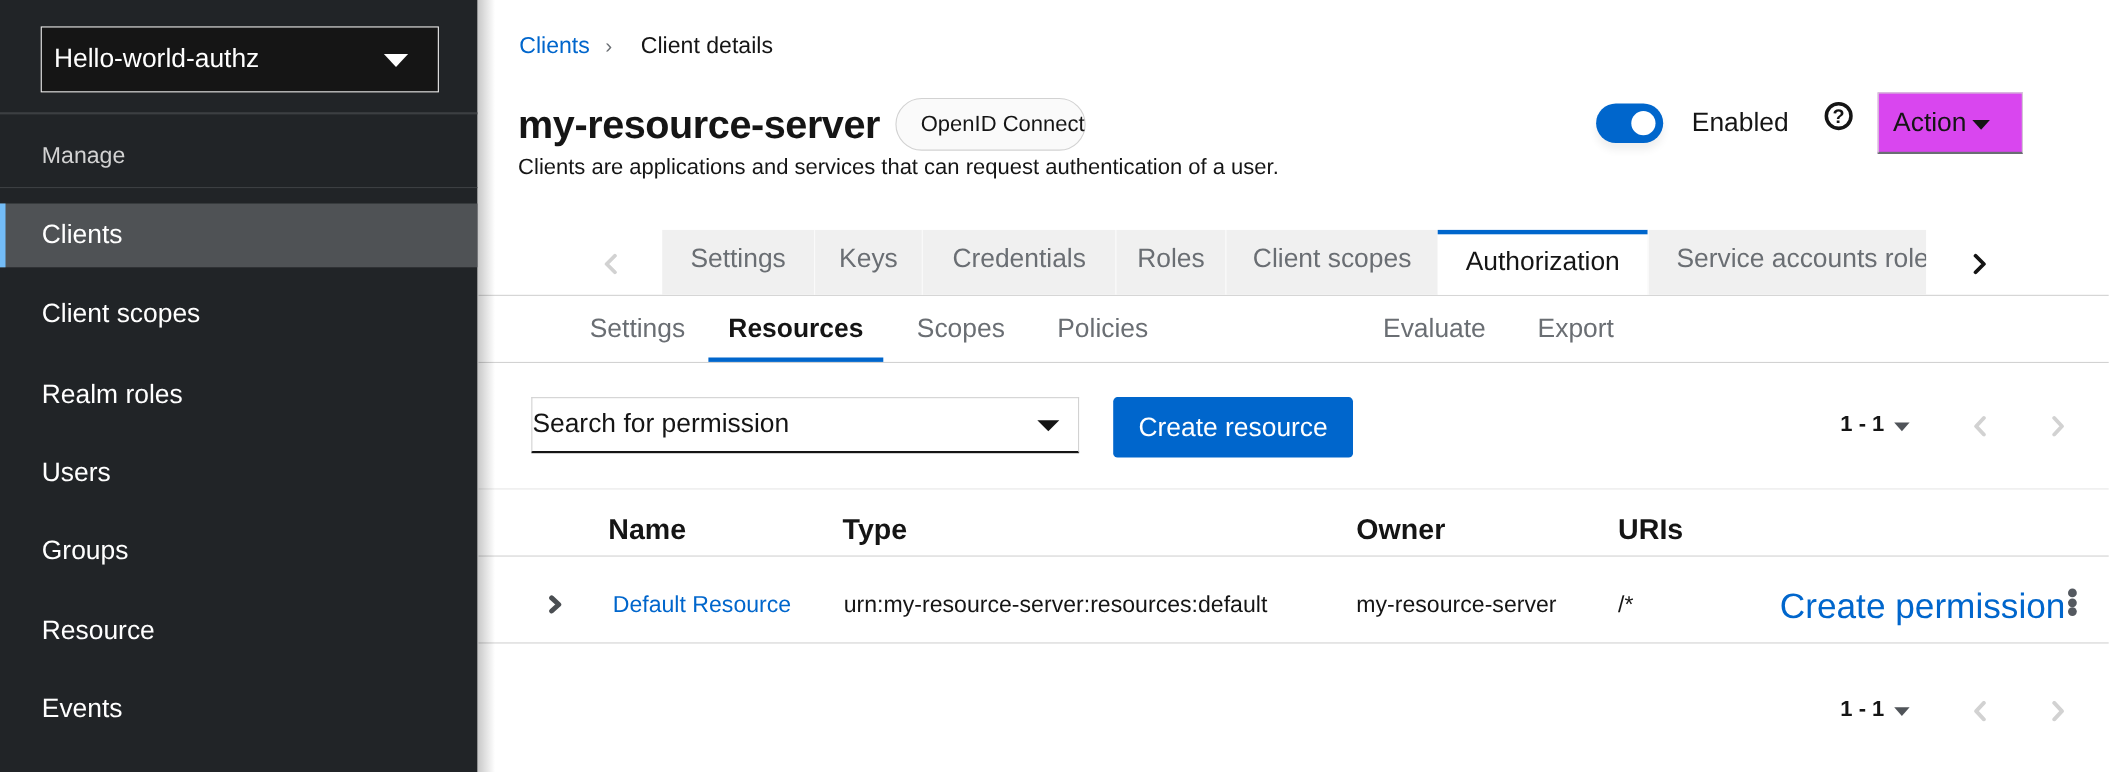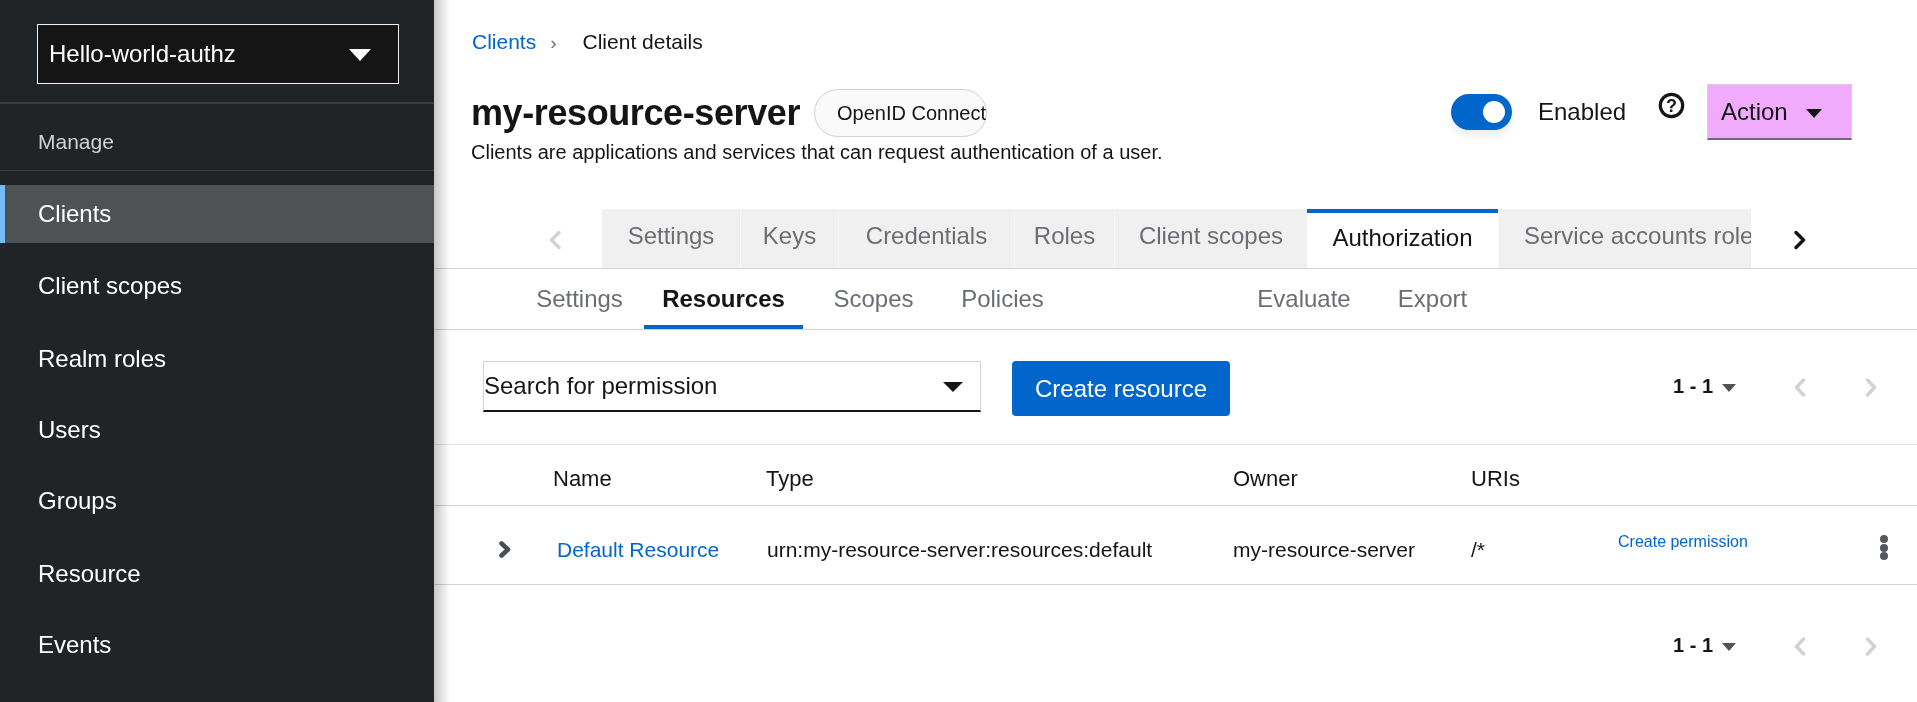--- a/index.html
+++ b/index.html
@@ -22,21 +22,21 @@
 #crumb{position:absolute;left:472px;top:30px;font-size:21px}
 #crumb a{color:#0066cc;text-decoration:none}
 #crumb .div{color:#6a6e73;font-size:19px;padding:0 26px 0 14px}
 #title{position:absolute;left:471px;top:92px;font-size:36px;font-weight:bold;letter-spacing:-0.4px}
 #pill{position:absolute;left:814px;top:89px;width:173px;height:48px;border:1px solid #d2d2d2;border-radius:24px;background:#fafafa;font-size:20px;text-align:right;line-height:46px}
 #subtitle{position:absolute;left:471px;top:141px;font-size:20px}
 
 #toggle{position:absolute;left:1451px;top:94px;width:61px;height:36px;border-radius:18px;background:#0066cc;box-shadow:0 6px 8px rgba(0,0,0,0.07)}
 #toggle .knob{position:absolute;right:7px;top:7px;width:22px;height:22px;border-radius:50%;background:#fff}
 #enabled{position:absolute;left:1538px;top:98px;font-size:24px}
-#actionbtn{position:absolute;left:1707px;top:84px;width:145px;height:56px;background:#f0abfc;border:1px solid #d2d2d2;border-bottom:2px solid #6a6e73;font-size:24px;line-height:53px;padding-left:13px}
+#actionbtn{position:absolute;left:1707px;top:84px;width:132px;height:56px;background:#d946ef;border:1px solid #d2d2d2;border-bottom:2px solid #6a6e73;font-size:24px;line-height:53px;padding-left:13px}
 #actionbtn .caret{position:absolute;right:21px;top:23px}
 
 #tabstrip{position:absolute;left:435px;top:209px;width:1482px;height:60px;border-bottom:1px solid #d2d2d2}
 .mtab{position:absolute;top:0;height:59px;background:#f0f0f0;color:#6a6e73;font-size:24px;text-align:center;line-height:54px;border-left:1px solid #fafafa}
 .mtab.first{border-left:none}
 .mtab.active{background:#fff;color:#151515;border-top:4px solid #0066cc;line-height:50px;border-left:none}
 .mtab.clip{text-align:left;padding-left:25px;overflow:hidden;white-space:nowrap}
 
 #subtabs{position:absolute;left:435px;top:269px;width:1482px;height:61px;border-bottom:1px solid #d2d2d2}
 .stab{position:absolute;top:0;height:60px;line-height:60px;font-size:24px;color:#6a6e73;text-align:center}
@@ -45,24 +45,24 @@
 #selbox{position:absolute;left:483px;top:361px;width:498px;height:51px;background:#fff;border:1px solid #d2d2d2;border-bottom:2px solid #151515;font-size:24px;line-height:48px;}
 #selbox .caret{position:absolute;right:17px;top:20px}
 #createbtn{position:absolute;left:1012px;top:361px;width:218px;height:55px;background:#0066cc;border-radius:4px;color:#fff;font-size:24px;text-align:center;line-height:55px}
 
 .pgnum{position:absolute;font-size:20px;font-weight:bold}
 .chev{stroke:#d2d2d2;stroke-width:3.5;fill:none;stroke-linecap:round;stroke-linejoin:round}
 .chevdark{stroke:#151515}
 .chevmid{stroke:#4a4e52;stroke-width:4.5}
 
 .hline{position:absolute;left:435px;width:1482px;height:1px;background:#d2d2d2}
-.th{position:absolute;font-size:22px;font-weight:normal}
+.th{position:absolute;font-size:26px;font-weight:bold}
 .td{position:absolute;font-size:21px}
 .td a{color:#0066cc;text-decoration:none}
-.biglink{position:absolute;font-size:16px;color:#0066cc}
+.biglink{position:absolute;font-size:32px;color:#0066cc}
 .kdot{position:absolute;left:1880px;width:8px;height:8px;border-radius:50%;background:#545960}
 </style>
 </head>
 <body>
 
 <div id="sidebar">
   <div id="realmbox">Hello-world-authz<span class="caret"></span></div>
   <div class="sep1" style="top:102px;height:2px"></div>
   <div id="manage">Manage</div>
   <div class="sep1" style="top:170px;height:1px"></div>

